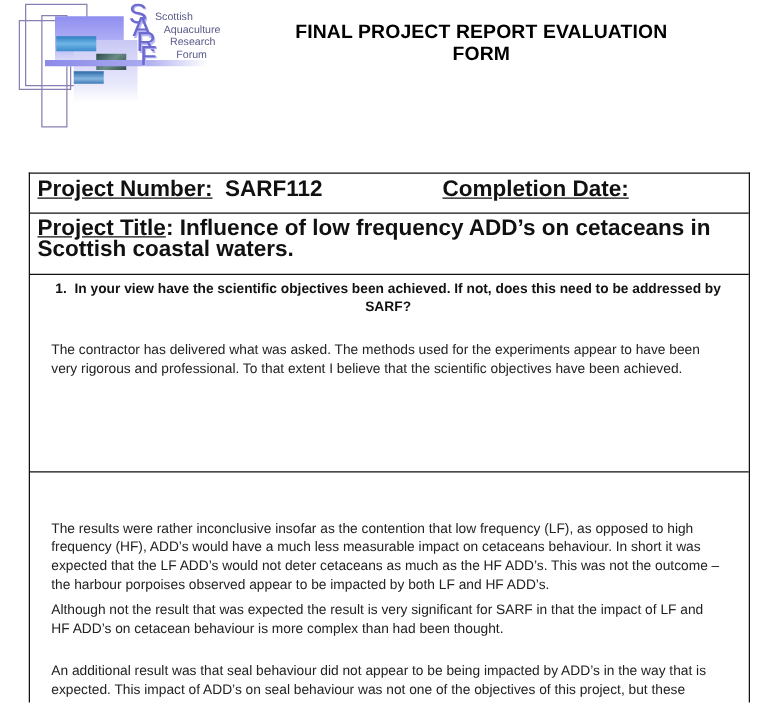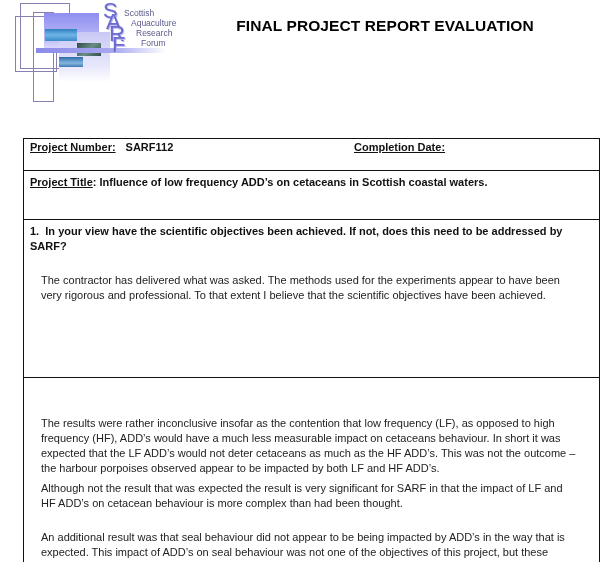--- a/index.html
+++ b/index.html
@@ -26,28 +26,28 @@
   
   .form { position: absolute; left: 23px; top: 138px; width: 575px; height: 430px;
           border-left: 1.5px solid #111; border-right: 1.5px solid #111; border-top: 1.5px solid #111; }
   .row { position: absolute; left: 0; right: 0; border-top: 1.5px solid #111; }
   .row.first { border-top: none; }
   .row-number { top: 0; height: 31px; }
   .row-title { top: 31px; height: 48px; }
   .row-q1 { top: 80px; height: 158px; }
   .row-q2 { top: 238px; height: 200px; }
 
-  .label-big { font-weight: bold; font-size: 11px; }
+  .label-big { font-weight: bold; font-size: 18px; }
   .ul { text-decoration: underline; }
   .pn { position: absolute; left: 6px; top: 2px; }
   .pn .val { margin-left: 10px; }
   .cd { position: absolute; left: 330px; top: 2px; }
   .pt { position: absolute; left: 6px; top: 3px; right: 10px; line-height: 17px; }
 
-  .q { position: absolute; left: 6px; right: 8px; font-weight: bold; font-size: 11px; line-height: 15px; }
+  .q { position: absolute; left: 6px; right: 8px; font-weight: bold; font-size: 11px; line-height: 15px; text-align: center; }
   .ans { position: absolute; left: 6px; right: 8px; font-size: 11px; line-height: 15px; color: #222; }
   .q1-q { top: 4px; }
   .q1-a { top: 42px; }
   .q2-q { top: 3px; }
   .q2-a1 { top: 27px; }
   .q2-a2 { top: 92px; }
   .q2-a3 { top: 141px; }
   p { margin: 11px; }
 </style>
 </head>
@@ -68,20 +68,21 @@
   <span class="sarf-letter" style="left:109px; top:23px;">R</span>
   <span class="sarf-letter" style="left:112px; top:34px;">F</span>
   <span class="org-line" style="top:8px;">Scottish</span>
   <span class="org-line" style="top:18px; left:131px;">Aquaculture</span>
   <span class="org-line" style="top:28px; left:136px;">Research</span>
   <span class="org-line" style="top:38px; left:141px;">Forum</span>
 </div>
 
 <div class="title">
   <div>FINAL PROJECT REPORT EVALUATION</div>
+  <div>FORM</div>
 </div>
 
 <div class="form">
 
   <div class="row first row-number">
     <div class="pn label-big">
       <span class="ul">Project Number:</span><span class="val">SARF112</span>
     </div>
     <div class="cd label-big">
       <span class="ul">Completion Date:</span>

